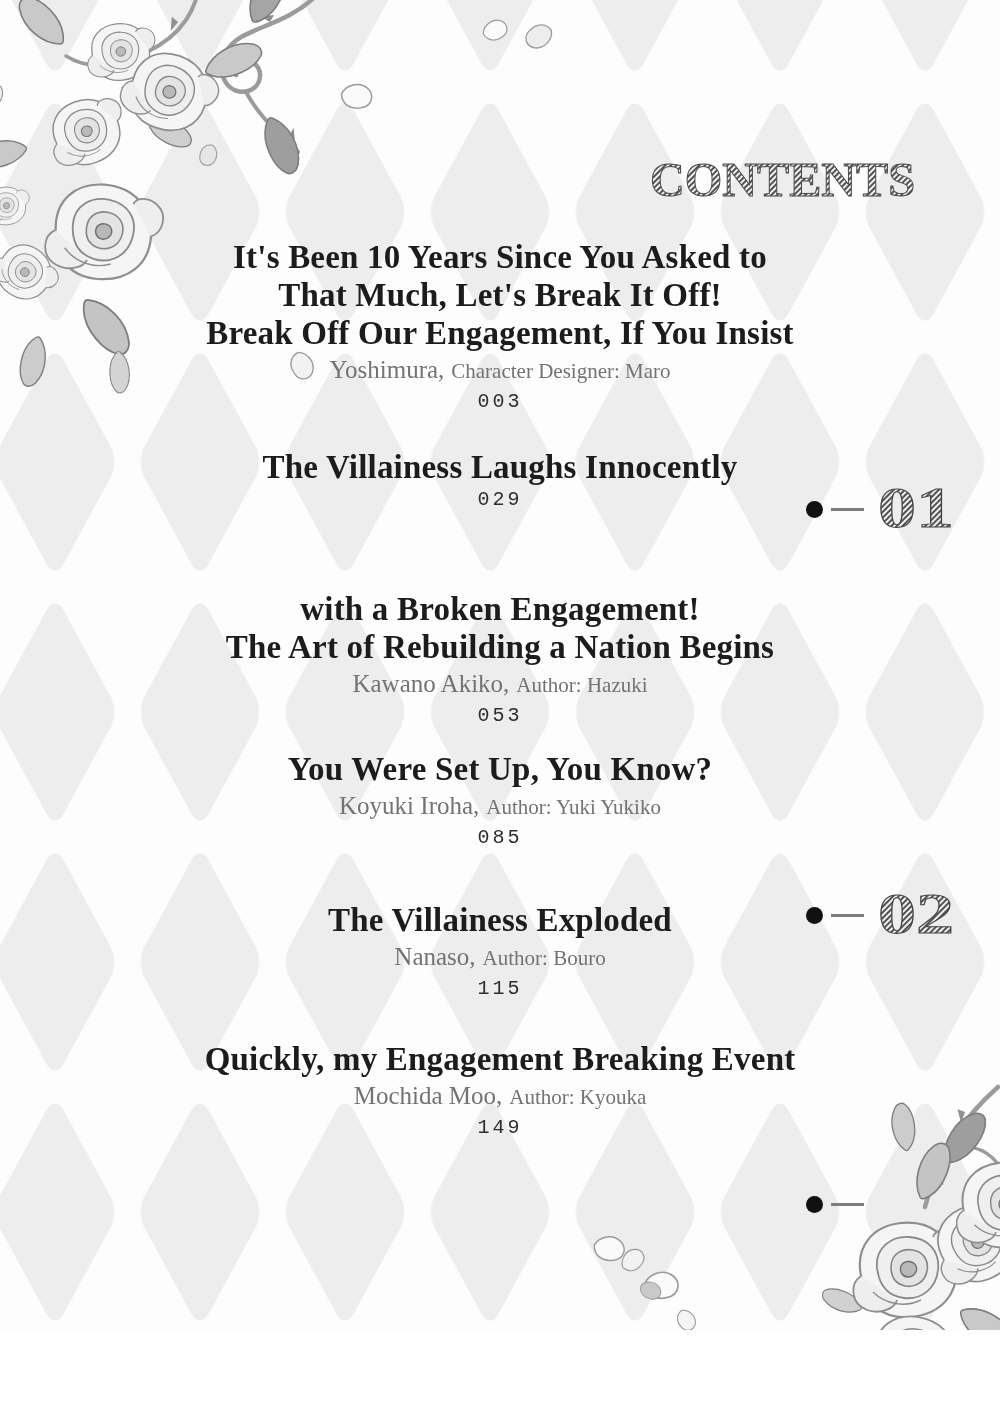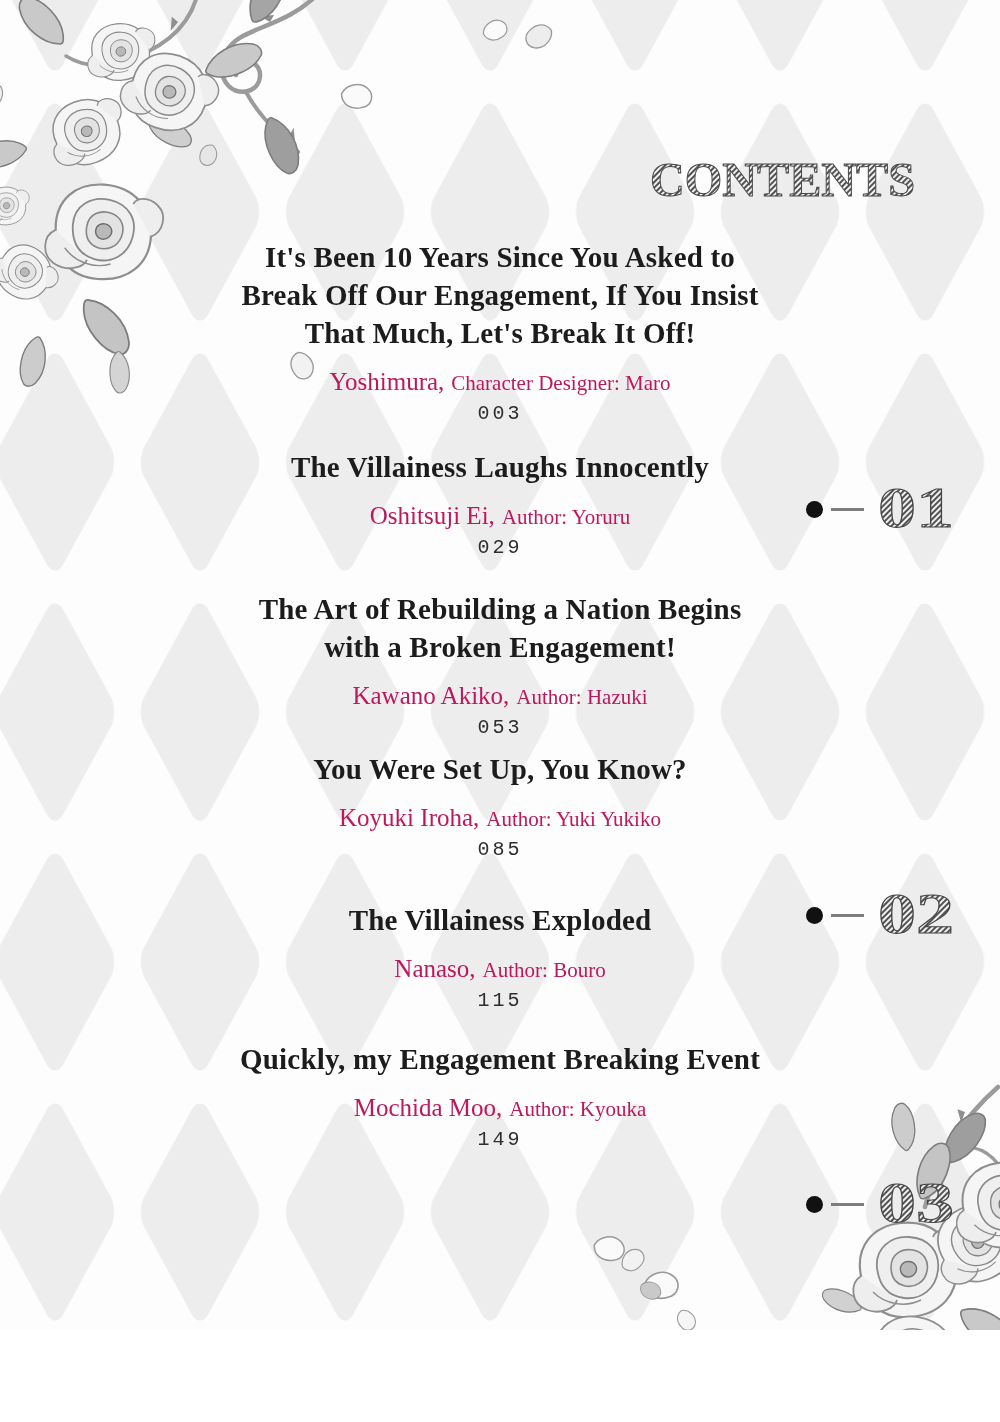--- a/index.html
+++ b/index.html
@@ -13,22 +13,22 @@
   svg.deco{position:absolute;z-index:1;}
   #deco-tl{left:0;top:0;}
   #deco-br{left:380px;top:992px;}
   #entries-layer,#header-layer{position:absolute;left:0;top:0;width:1000px;height:1422px;z-index:2;}
   .contents-svg{position:absolute;left:600px;top:150px;}
   .hatch-text{font-family:"Liberation Serif","DejaVu Serif",serif;font-weight:bold;}
   .contents-text{font-size:48px;stroke:#4a4a4a;stroke-width:1;}
   .num-text{font-size:58px;stroke:#434343;stroke-width:1;}
   .entry{position:absolute;left:0;top:0;width:1000px;}
   .entry-text{position:absolute;left:180px;width:640px;text-align:center;color:var(--ink);}
-  .t-line{font-size:29px;line-height:38px;font-weight:bold;letter-spacing:0.2px;}
-  .byline{margin-top:15px;line-height:30px;color:#be185d;}
+  .t-line{font-size:33px;line-height:38px;font-weight:bold;letter-spacing:0.2px;}
+  .byline{margin-top:3px;line-height:30px;color:#737373;}
   .artist{font-size:25px;}
   .credit{font-size:21px;margin-left:7px;}
   .pagenum{margin-top:2px;font-family:"Liberation Mono","DejaVu Sans Mono",monospace;
            font-size:20px;letter-spacing:3px;color:var(--page-number);}
   .num-group{position:absolute;left:806px;display:flex;align-items:center;height:64px;gap:8px;}
   .dot{width:17px;height:17px;border-radius:50%;background:var(--connector-dot);flex:none;}
   .line{width:33px;height:3px;background:var(--connector-line);flex:none;}
   .num-svg-holder{flex:none;margin-left:1px;}
   .diamond{fill:var(--diamond);}
   .hatch-ink{fill:var(--hatch);}
@@ -130,73 +130,67 @@
       <text x="315" y="46" text-anchor="end" textLength="265" lengthAdjust="spacingAndGlyphs" class="hatch-text contents-text" fill="url(#hatch)">CONTENTS</text>
     </svg>
   </div>
 
   <div id="entries-layer">
       <div id="entries">
     <div class="entry" style="top: 238px;">
       <div class="entry-text">
         <div class="title">
               <div class="t-line">It's Been 10 Years Since You Asked to</div>
+              <div class="t-line">That Much, Let's Break It Off!</div>
               <div class="t-line">Break Off Our Engagement, If You Insist</div>
-              <div class="t-line">That Much, Let's Break It Off!</div>
             </div>
         <div class="byline">
           <span class="artist">Yoshimura,</span><span class="credit">Character Designer: Maro</span>
         </div>
         <div class="pagenum">003</div>
       </div>
       <div class="num-group" style="top: 239px;">
         <div class="dot"></div>
         <div class="line"></div>
         <div class="num-svg-holder"><svg width="86" height="64" viewBox="0 0 86 64">
                 <text x="5" y="52" textLength="76" lengthAdjust="spacingAndGlyphs" class="hatch-text num-text" fill="url(#hatch)">01</text>
               </svg></div>
       </div>
     </div>
 
     <div class="entry" style="top: 448px;">
       <div class="entry-text">
         <div class="title">
               <div class="t-line">The Villainess Laughs Innocently</div>
             </div>
-        <div class="byline">
-          <span class="artist">Oshitsuji Ei,</span><span class="credit">Author: Yoruru</span>
-        </div>
         <div class="pagenum">029</div>
       </div>
       <div class="num-group" style="top: 435px;">
         <div class="dot"></div>
         <div class="line"></div>
         <div class="num-svg-holder"><svg width="86" height="64" viewBox="0 0 86 64">
                 <text x="5" y="52" textLength="76" lengthAdjust="spacingAndGlyphs" class="hatch-text num-text" fill="url(#hatch)">02</text>
               </svg></div>
       </div>
     </div>
 
     <div class="entry" style="top: 590px;">
       <div class="entry-text">
         <div class="title">
+              <div class="t-line">with a Broken Engagement!</div>
               <div class="t-line">The Art of Rebuilding a Nation Begins</div>
-              <div class="t-line">with a Broken Engagement!</div>
             </div>
         <div class="byline">
           <span class="artist">Kawano Akiko,</span><span class="credit">Author: Hazuki</span>
         </div>
         <div class="pagenum">053</div>
       </div>
       <div class="num-group" style="top: 582px;">
         <div class="dot"></div>
         <div class="line"></div>
-        <div class="num-svg-holder"><svg width="86" height="64" viewBox="0 0 86 64">
-                <text x="5" y="52" textLength="76" lengthAdjust="spacingAndGlyphs" class="hatch-text num-text" fill="url(#hatch)">03</text>
-              </svg></div>
       </div>
     </div>
 
     <div class="entry" style="top: 750px;">
       <div class="entry-text">
         <div class="title">
               <div class="t-line">You Were Set Up, You Know?</div>
             </div>
         <div class="byline">
           <span class="artist">Koyuki Iroha,</span><span class="credit">Author: Yuki Yukiko</span>

